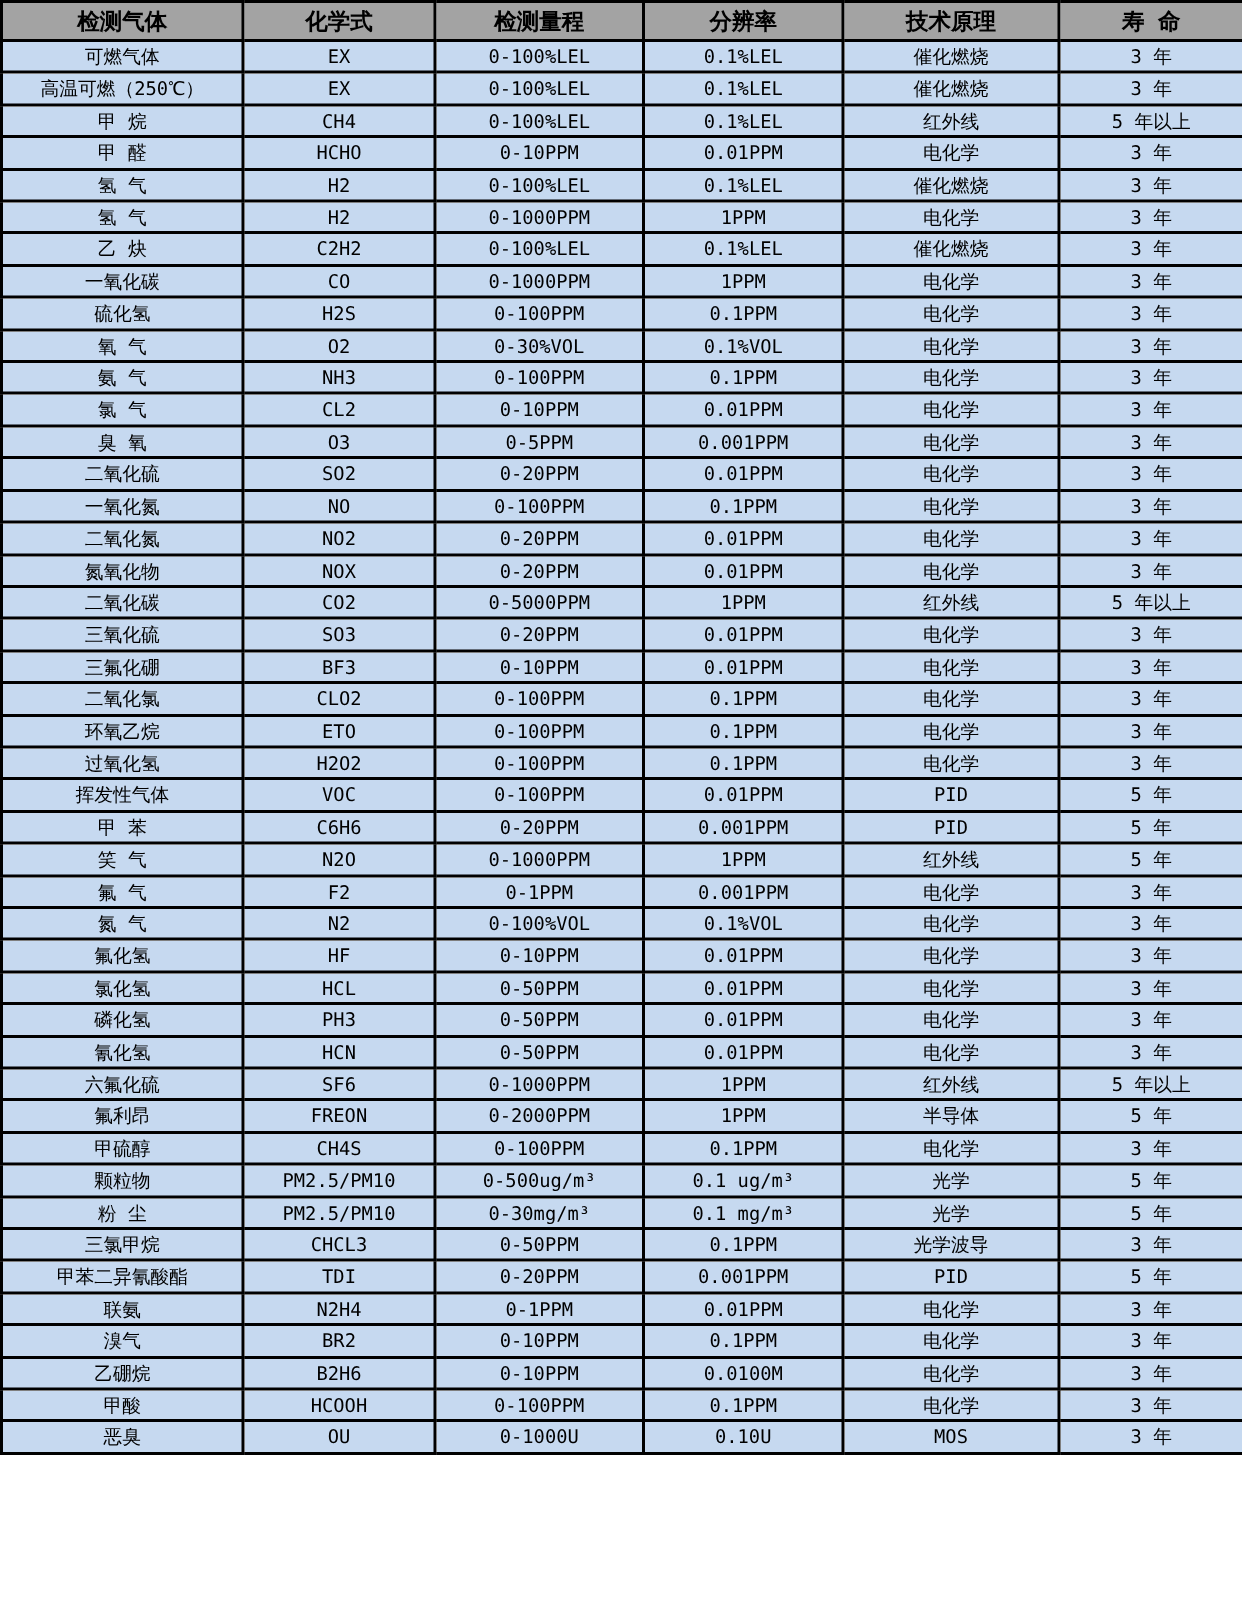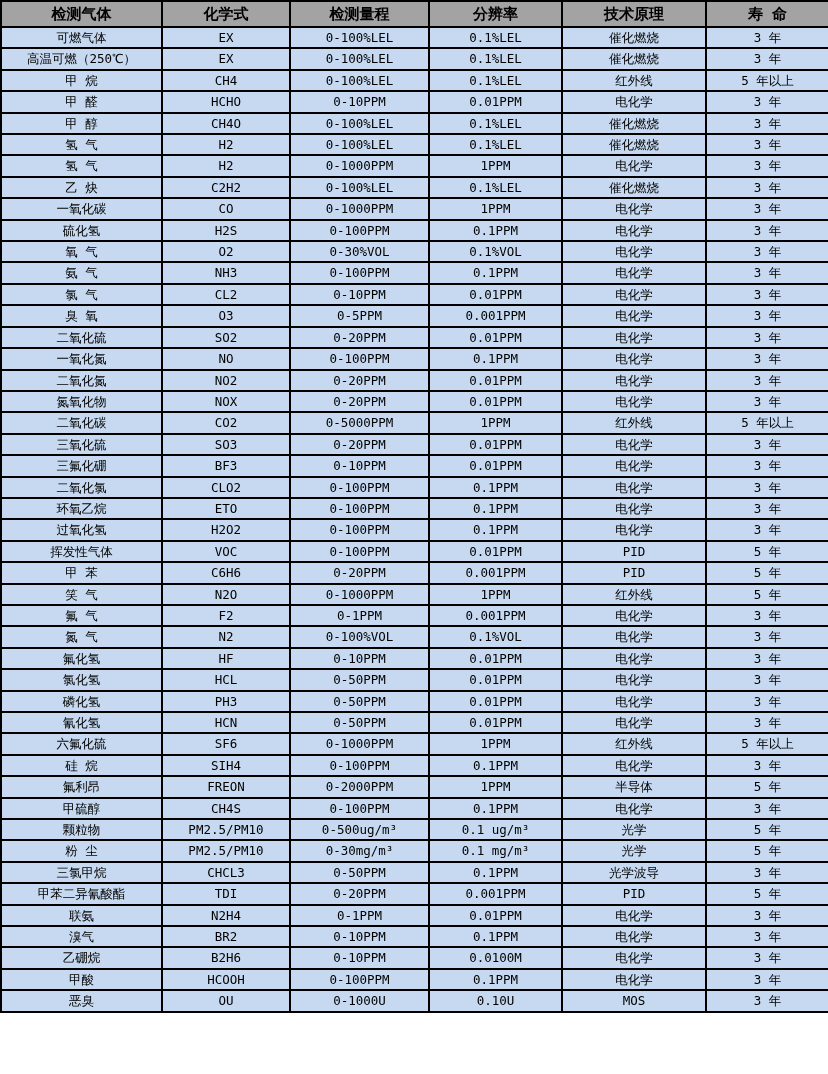--- a/index.html
+++ b/index.html
@@ -86,28 +86,20 @@
       </tr>
       <tr>
         <td>甲 醛</td>
         <td>HCHO</td>
         <td>0-10PPM</td>
         <td>0.01PPM</td>
         <td>电化学</td>
         <td>3 年</td>
       </tr>
       <tr>
-        <td>甲 醇</td>
-        <td>CH4O</td>
-        <td>0-100%LEL</td>
-        <td>0.1%LEL</td>
-        <td>催化燃烧</td>
-        <td>3 年</td>
-      </tr>
-      <tr>
         <td>氢 气</td>
         <td>H2</td>
         <td>0-100%LEL</td>
         <td>0.1%LEL</td>
         <td>催化燃烧</td>
         <td>3 年</td>
       </tr>
       <tr>
         <td>氢 气</td>
         <td>H2</td>
@@ -326,28 +318,20 @@
       </tr>
       <tr>
         <td>六氟化硫</td>
         <td>SF6</td>
         <td>0-1000PPM</td>
         <td>1PPM</td>
         <td>红外线</td>
         <td>5 年以上</td>
       </tr>
       <tr>
-        <td>硅 烷</td>
-        <td>SIH4</td>
-        <td>0-100PPM</td>
-        <td>0.1PPM</td>
-        <td>电化学</td>
-        <td>3 年</td>
-      </tr>
-      <tr>
         <td>氟利昂</td>
         <td>FREON</td>
         <td>0-2000PPM</td>
         <td>1PPM</td>
         <td>半导体</td>
         <td>5 年</td>
       </tr>
       <tr>
         <td>甲硫醇</td>
         <td>CH4S</td>

